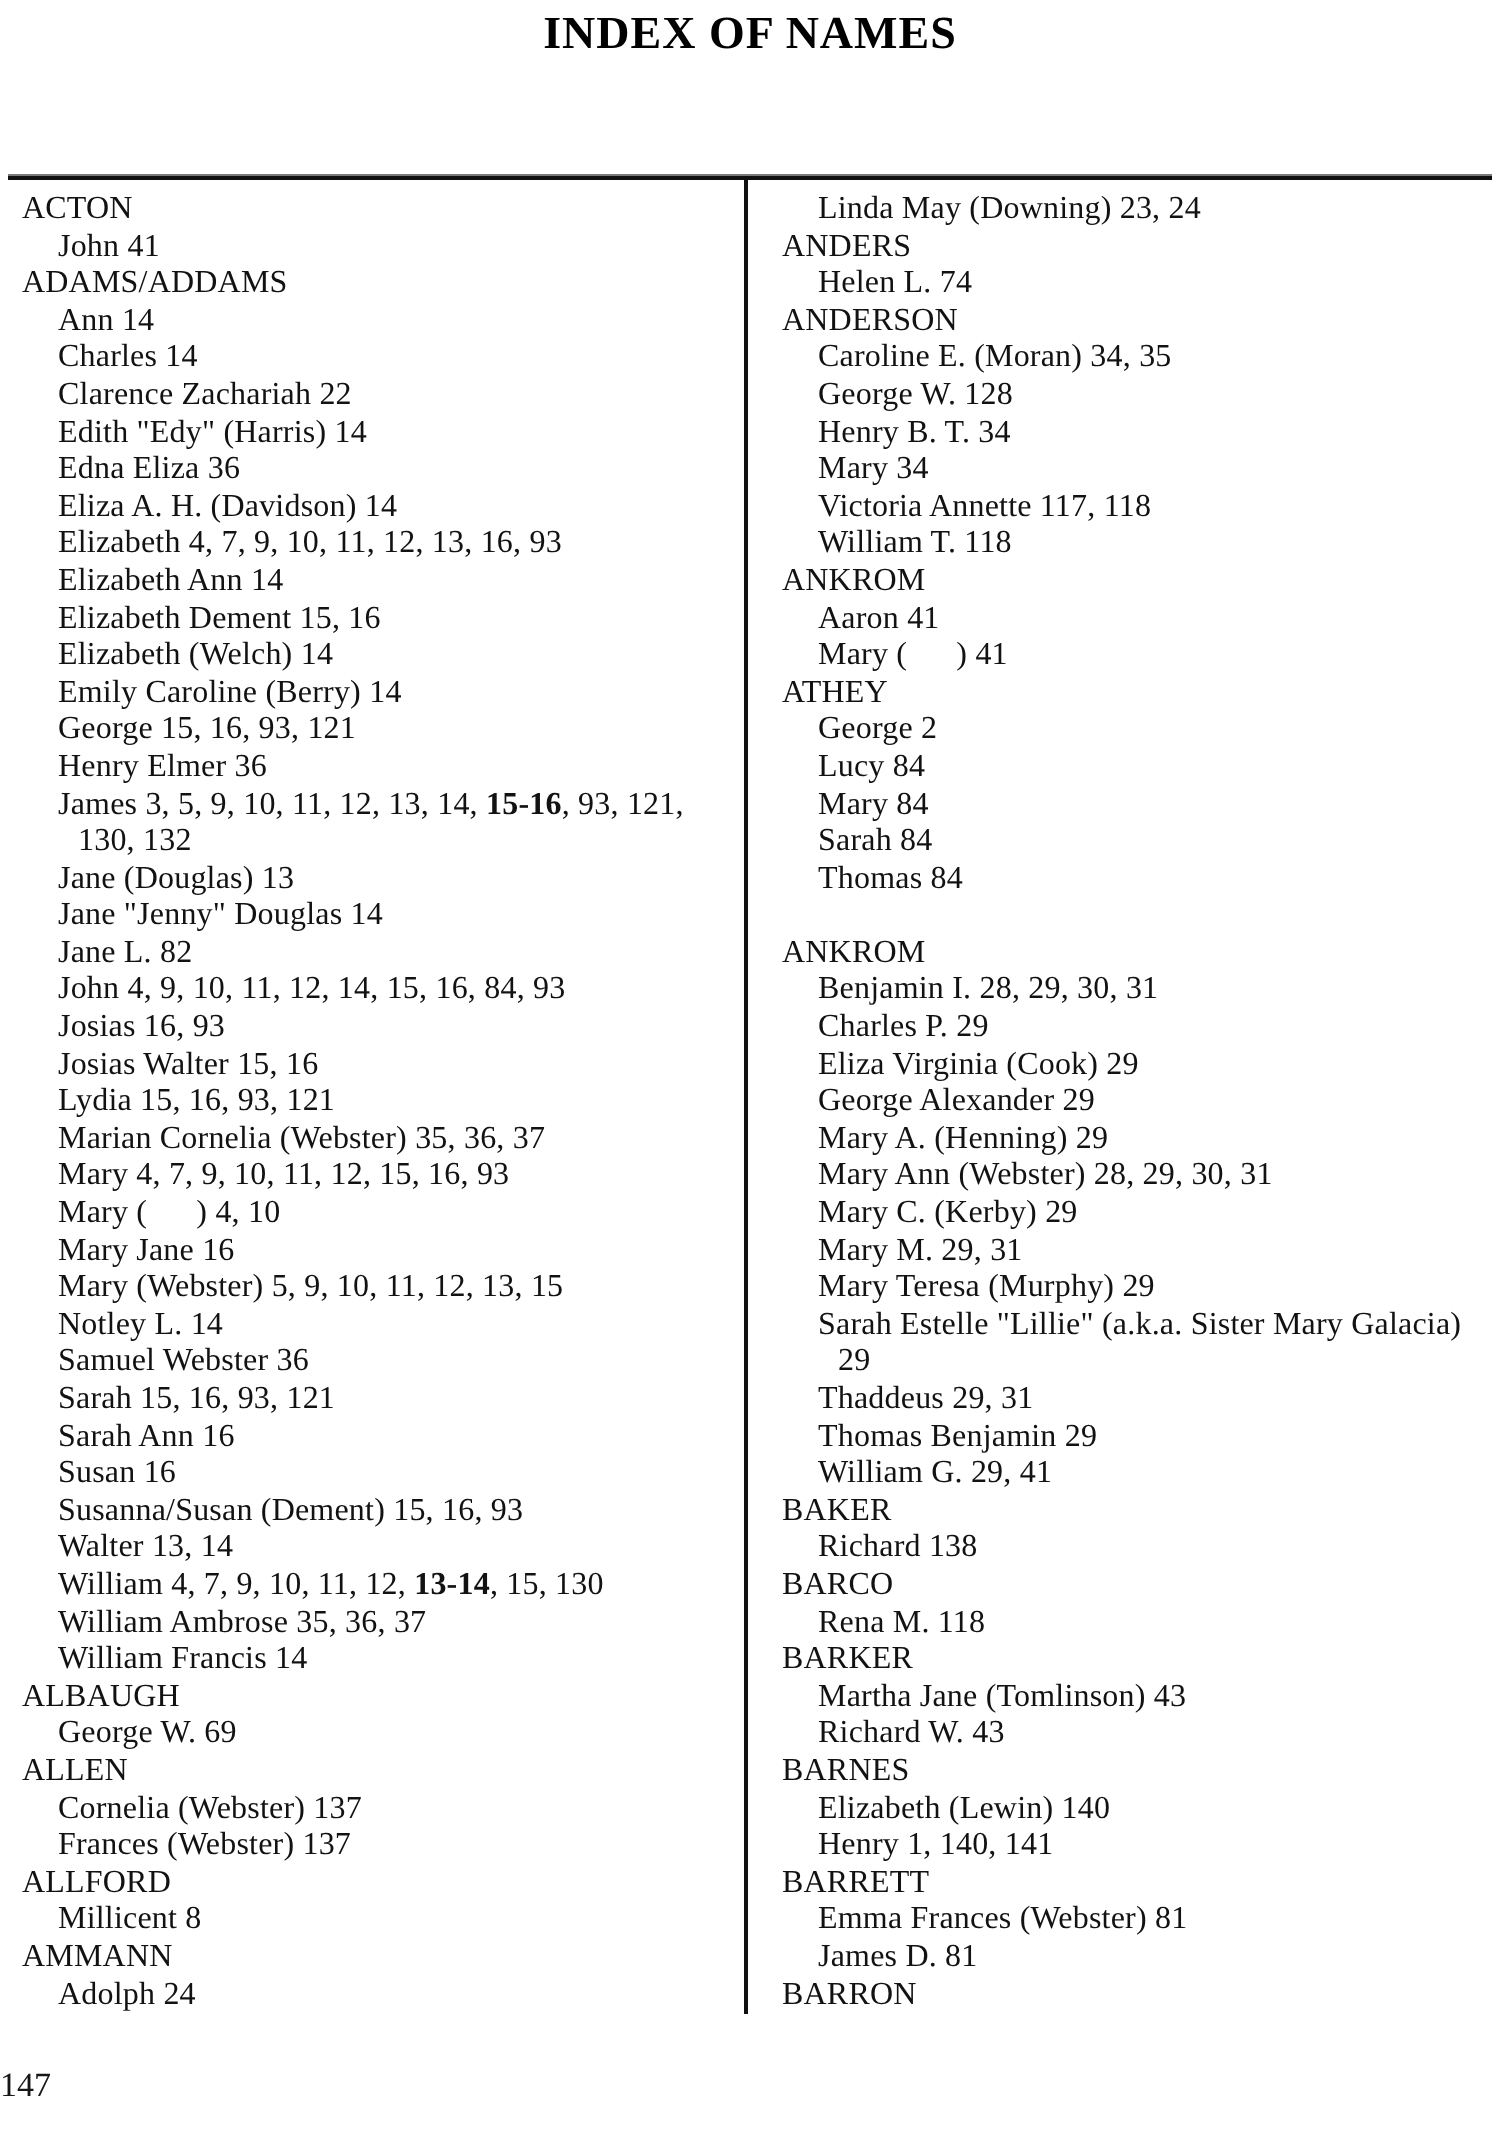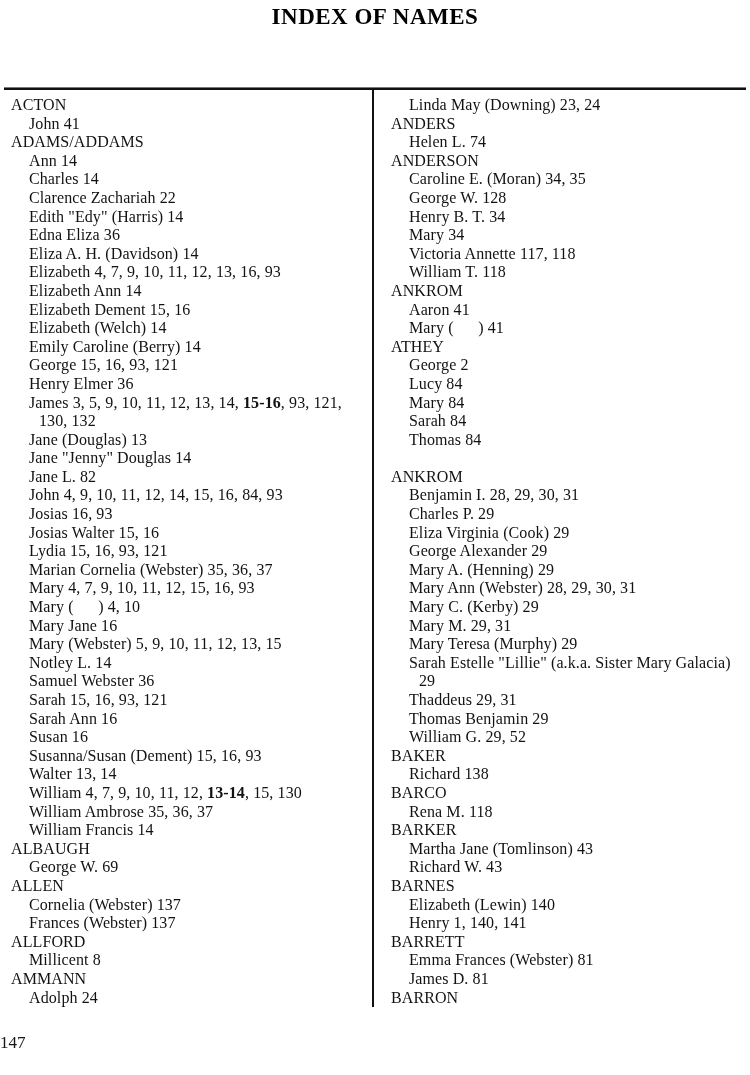--- a/index.html
+++ b/index.html
@@ -156,21 +156,21 @@
         <div class="line entry"><span>George Alexander 29</span></div>
         <div class="line entry"><span>Mary A. (Henning) 29</span></div>
         <div class="line entry"><span>Mary Ann (Webster) 28, 29, 30, 31</span></div>
         <div class="line entry"><span>Mary C. (Kerby) 29</span></div>
         <div class="line entry"><span>Mary M. 29, 31</span></div>
         <div class="line entry"><span>Mary Teresa (Murphy) 29</span></div>
         <div class="line entry"><span>Sarah Estelle "Lillie" (a.k.a. Sister Mary Galacia)</span></div>
         <div class="line cont"><span>29</span></div>
         <div class="line entry"><span>Thaddeus 29, 31</span></div>
         <div class="line entry"><span>Thomas Benjamin 29</span></div>
-        <div class="line entry"><span>William G. 29, 52</span></div>
+        <div class="line entry"><span>William G. 29, 41</span></div>
         <div class="line surname"><span>BAKER</span></div>
         <div class="line entry"><span>Richard 138</span></div>
         <div class="line surname"><span>BARCO</span></div>
         <div class="line entry"><span>Rena M. 118</span></div>
         <div class="line surname"><span>BARKER</span></div>
         <div class="line entry"><span>Martha Jane (Tomlinson) 43</span></div>
         <div class="line entry"><span>Richard W. 43</span></div>
         <div class="line surname"><span>BARNES</span></div>
         <div class="line entry"><span>Elizabeth (Lewin) 140</span></div>
         <div class="line entry"><span>Henry 1, 140, 141</span></div>

